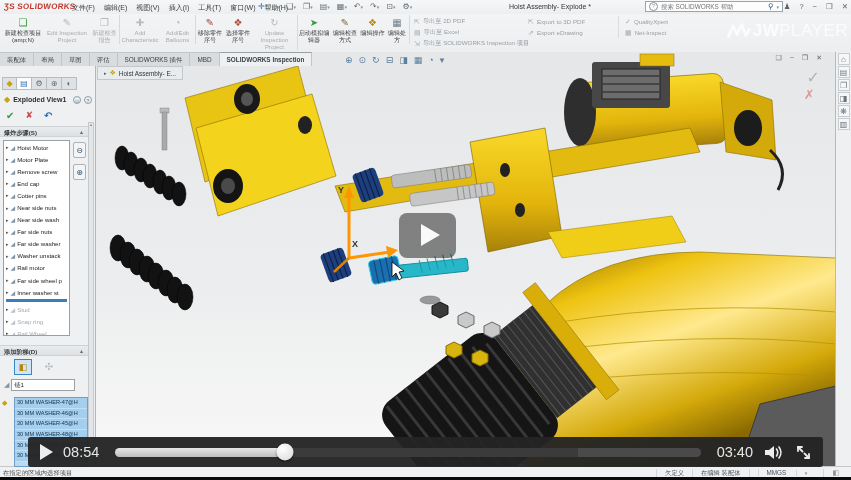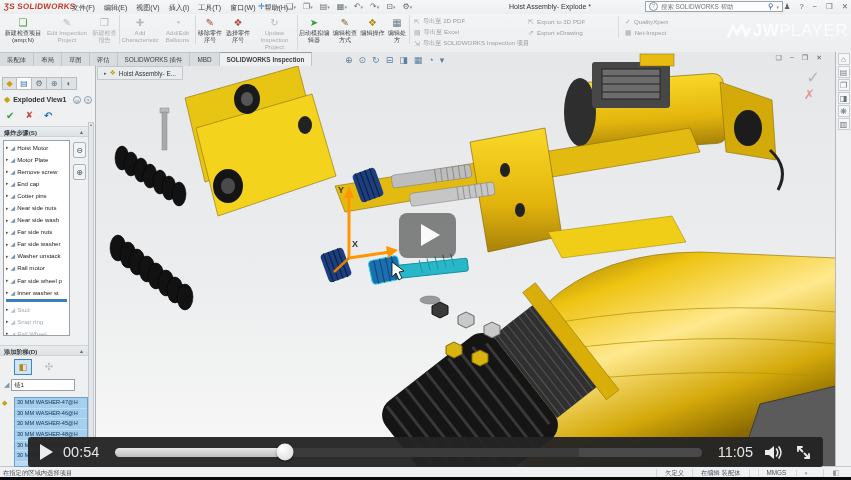--- a/index.html
+++ b/index.html
@@ -625,27 +625,27 @@
     </svg>
     <span class="brand"><b>JW</b><i>PLAYER</i></span>
   </div>
 
   <div id="bigplay">
       <div class="tri"></div>
     </div>
 
   <div id="controlbar">
     <div id="cb-play"></div>
-    <span class="cb-time">00:54</span>
+    <span class="cb-time">08:54</span>
     <div id="track">
       <div class="buf" id="cb-buf" style="left: 79%;"></div>
       <div class="played" id="cb-played" style="width: 29%;"></div>
       <div class="handle" id="cb-handle" style="left: 29%;"></div>
     </div>
-    <span class="cb-time">11:05</span>
+    <span class="cb-time">03:40</span>
     <div id="cb-icons">
       <svg width="19" height="15" viewBox="0 0 19 15">
         <polygon points="0,5 4,5 9,1 9,14 4,10 0,10" fill="#ececec"></polygon>
         <path d="M11.5,4 q2.5,3.5 0,7 M14,2 q4,5.5 0,11" stroke="#ececec" stroke-width="1.6" fill="none" stroke-linecap="round"></path>
       </svg>
       <svg width="15" height="15" viewBox="0 0 15 15">
         <path d="M2,6 L2,2 L6,2 M9,13 L13,13 L13,9" fill="none" stroke="#ececec" stroke-width="1.8" stroke-linecap="round"></path>
         <path d="M2,2 L6.5,6.5 M13,13 L8.5,8.5" stroke="#ececec" stroke-width="1.8" stroke-linecap="round"></path>
       </svg>
     </div>

